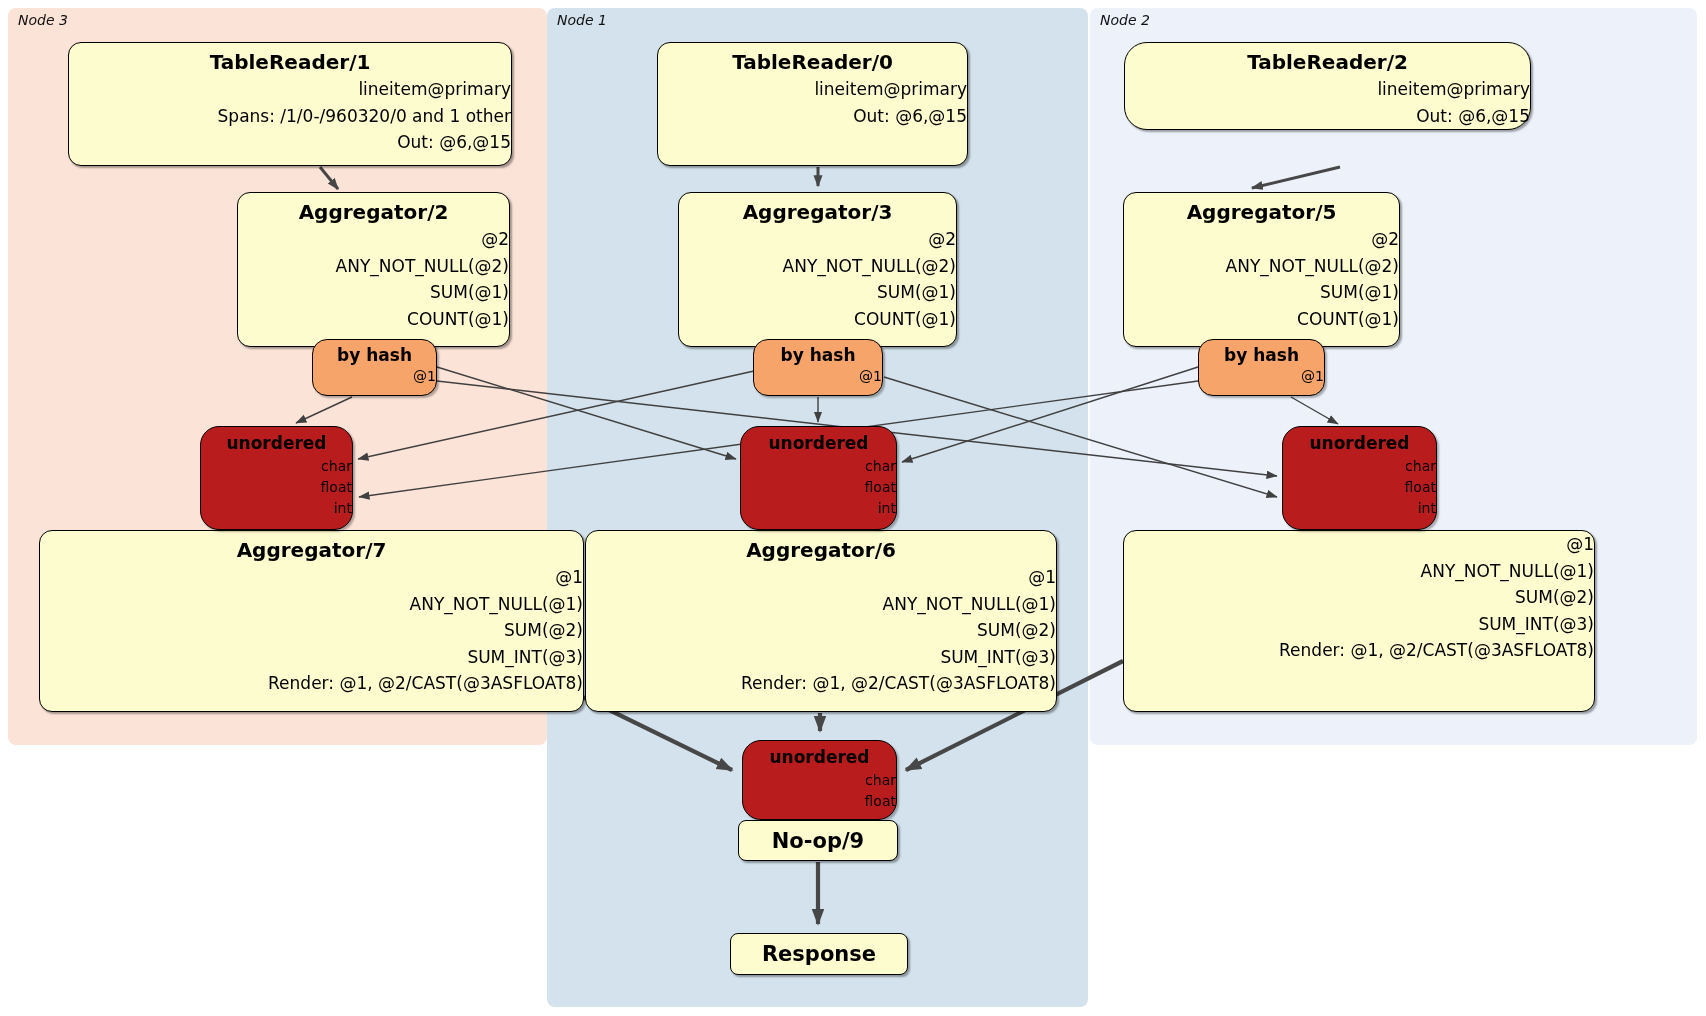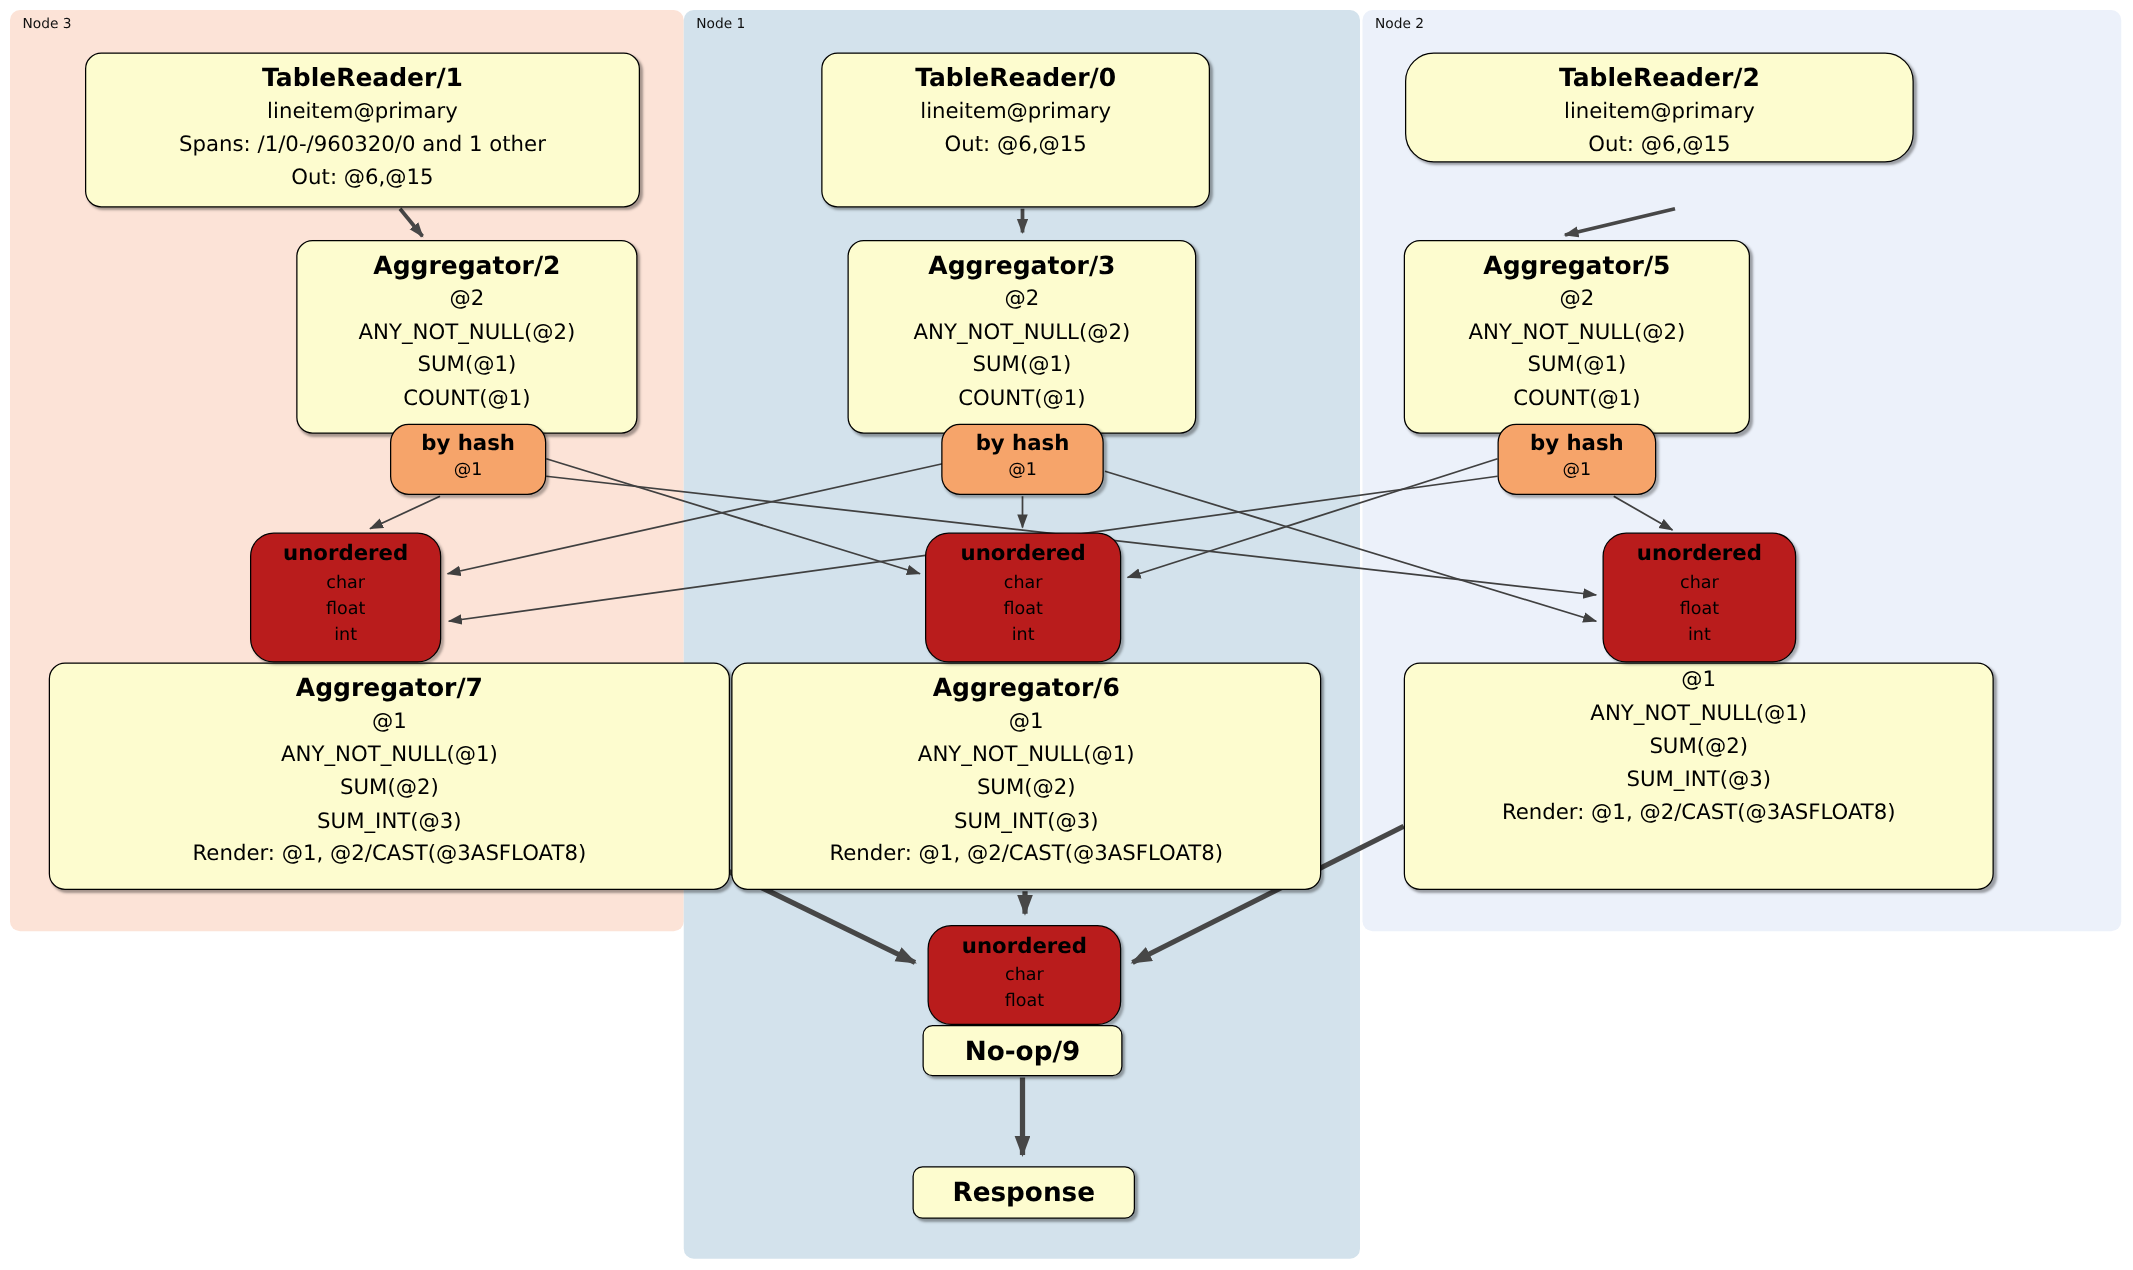--- a/index.html
+++ b/index.html
@@ -1,28 +1,28 @@
 <!DOCTYPE html>
 <html><head>
 <meta charset="utf-8">
 <style>
   html,body{margin:0;padding:0;background:#ffffff;}
   .stage{
     position:relative;width:1706px;height:1016px;overflow:hidden;
     font-family:"DejaVu Sans","Liberation Sans",sans-serif;color:#000;
   }
   .panel{position:absolute;border-radius:8px;}
-  .panel-label{position:absolute;left:10px;top:4px;font-size:11px;color:#101010;}
+  .panel-label{position:absolute;left:10px;top:4px;font-size:14px;color:#101010;font-style:italic;}
   .box{
     position:absolute;box-sizing:border-box;background:#fdfccf;
     border:1.7px solid #000;border-radius:13px;text-align:center;
     box-shadow:2px 2px 2px rgba(0,0,0,0.35);z-index:3;
   }
   .box .t{font-weight:bold;font-size:20px;line-height:28px;padding-top:5px;white-space:nowrap;}
-  .box .line{font-size:17px;line-height:26.5px;white-space:nowrap;}
+  .box .line{font-size:17px;line-height:26.5px;white-space:nowrap;text-align:right;}
   .hash{
     background:#f6a46a;border-radius:15px;z-index:4;
     box-shadow:2px 2px 2px rgba(0,0,0,0.3);
   }
   .hash .t{font-size:17px;line-height:23px;padding-top:4px;}
   .hash .line{font-size:14px;line-height:19px;}
   .sync{
     background:#b91c1c;border-radius:19px;z-index:4;
     box-shadow:2px 2px 2px rgba(0,0,0,0.3);
   }

